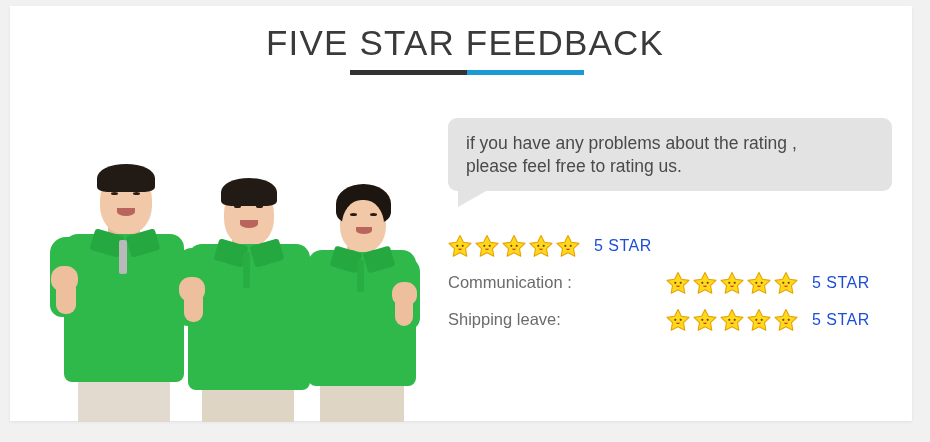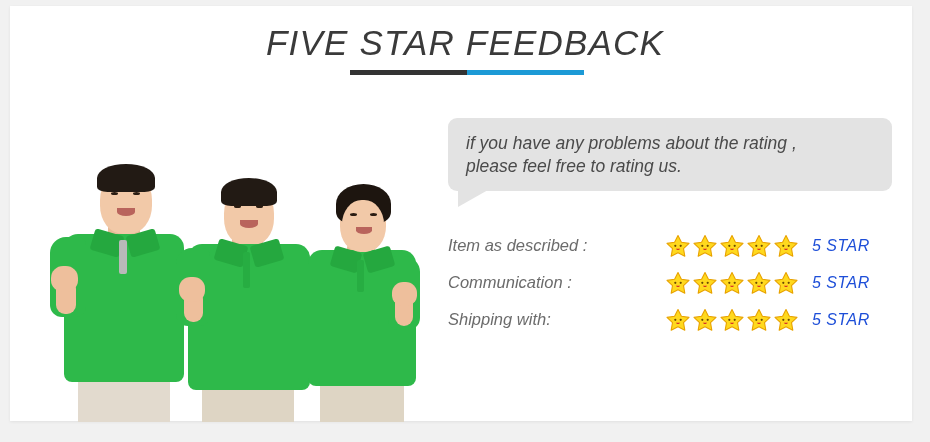--- a/index.html
+++ b/index.html
@@ -13,21 +13,20 @@
     overflow: hidden;
     font-family: "Liberation Sans", sans-serif;
   }
 
   #banner {
     position: relative;
     width: 930px;
     height: 442px;
     background: #f1f1f1;
     box-sizing: border-box;
-    font-style: italic;
   }
 
   
   #panel {
     position: absolute;
     left: 10px;
     top: 6px;
     width: 902px;
     height: 415px;
     background: #ffffff;
@@ -289,21 +288,20 @@
 
     <div class="bubble">
       <div>if you have any problems about the rating ,</div>
       <div>please feel free to rating us.</div>
       <div class="tail"></div>
     </div>
 
     <div id="ratings">
 
       <div class="rating-row">
-        <div class="rating-label">Item as described :</div>
         <div class="stars">
           <span class="star">
               <svg width="24" height="23" viewBox="0 0 24 23">
                 <polygon points="12,1.5 15.4,8.3 23,9.4 17.5,14.7 18.8,22.2 12,18.7 5.2,22.2 6.5,14.7 1,9.4 8.6,8.3" fill="#ffd91e" stroke="#e8a200" stroke-width="1.1" stroke-linejoin="round"></polygon>
                 <circle cx="9.3" cy="11.8" r="1.1" fill="#6b4b00"></circle>
                 <circle cx="14.7" cy="11.8" r="1.1" fill="#6b4b00"></circle>
                 <path d="M9.8 14.8 Q12 17.3 14.2 14.8 Z" fill="#d1202a"></path>
               </svg>
             </span>
           <span class="star">
@@ -383,21 +381,21 @@
                 <circle cx="9.3" cy="11.8" r="1.1" fill="#6b4b00"></circle>
                 <circle cx="14.7" cy="11.8" r="1.1" fill="#6b4b00"></circle>
                 <path d="M9.8 14.8 Q12 17.3 14.2 14.8 Z" fill="#d1202a"></path>
               </svg>
             </span>
         </div>
         <div class="rating-value">5 STAR</div>
       </div>
 
       <div class="rating-row">
-        <div class="rating-label">Shipping with:</div>
+        <div class="rating-label">Shipping leave:</div>
         <div class="stars">
           <span class="star">
               <svg width="24" height="23" viewBox="0 0 24 23">
                 <polygon points="12,1.5 15.4,8.3 23,9.4 17.5,14.7 18.8,22.2 12,18.7 5.2,22.2 6.5,14.7 1,9.4 8.6,8.3" fill="#ffd91e" stroke="#e8a200" stroke-width="1.1" stroke-linejoin="round"></polygon>
                 <circle cx="9.3" cy="11.8" r="1.1" fill="#6b4b00"></circle>
                 <circle cx="14.7" cy="11.8" r="1.1" fill="#6b4b00"></circle>
                 <path d="M9.8 14.8 Q12 17.3 14.2 14.8 Z" fill="#d1202a"></path>
               </svg>
             </span>
           <span class="star">

